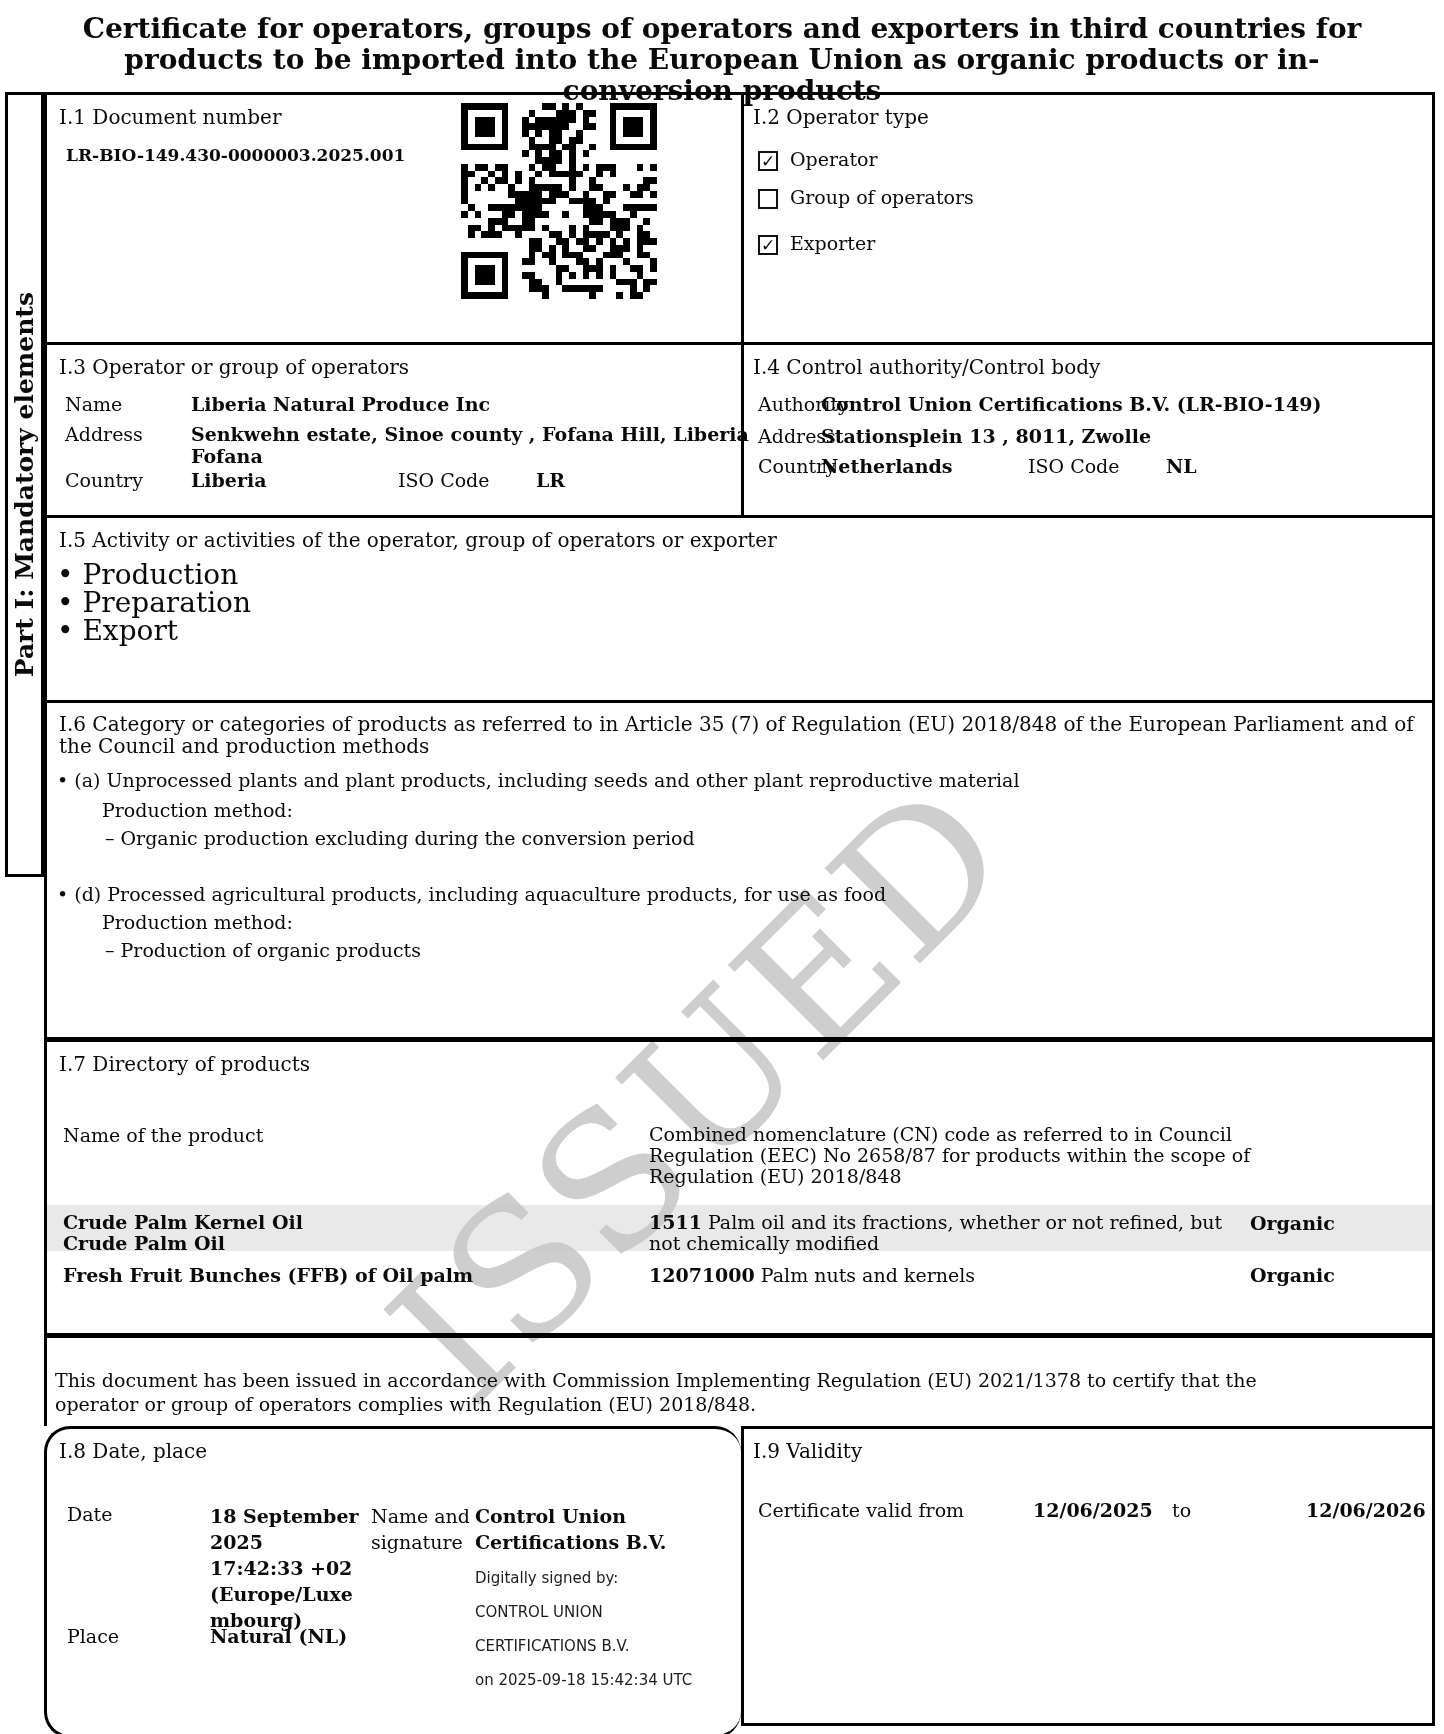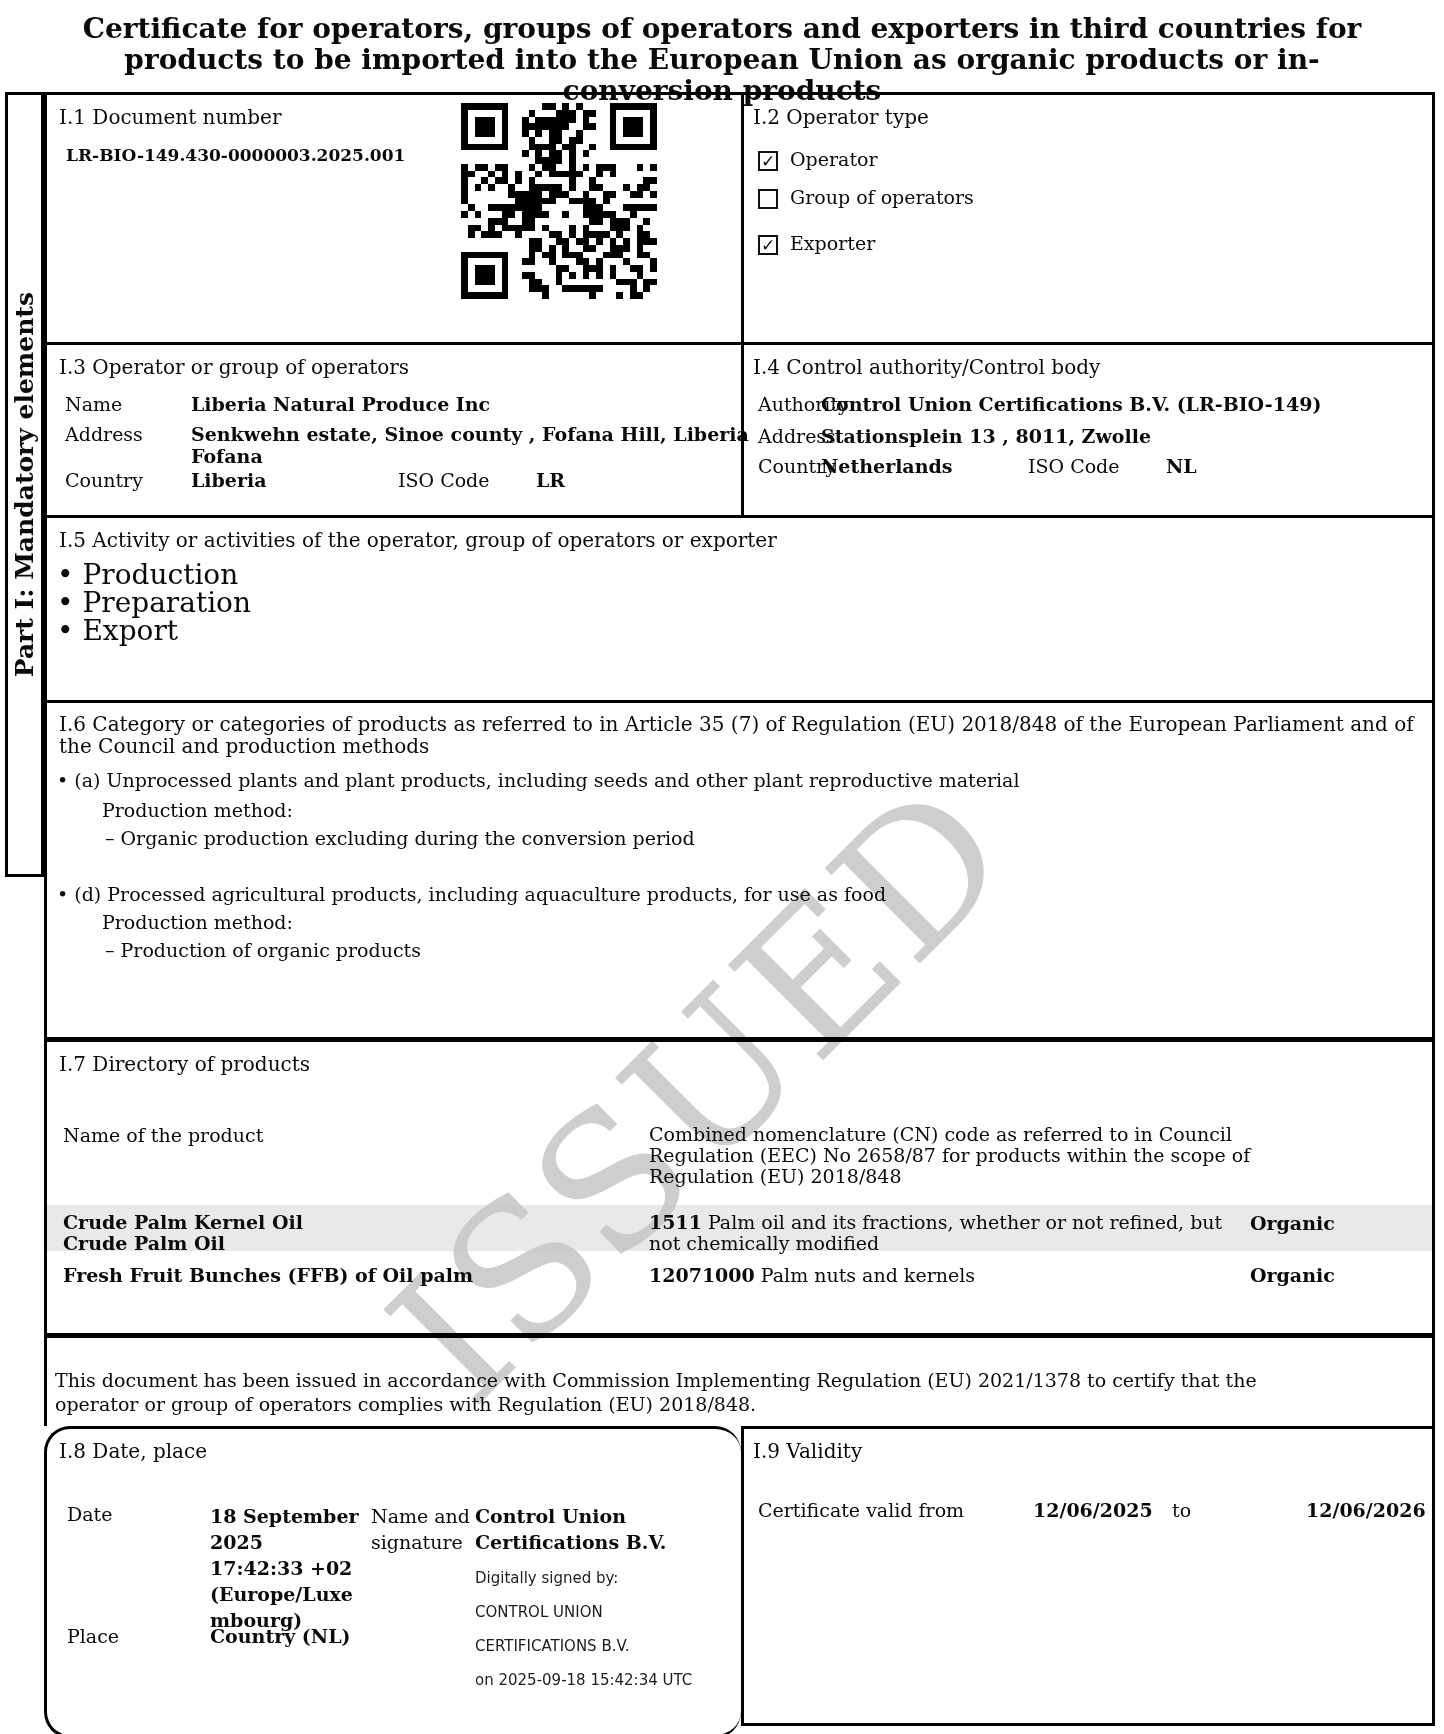--- a/index.html
+++ b/index.html
@@ -446,21 +446,21 @@
     <div class="sec-label">I.8 Date, place</div>
     <div class="abs" style="left:20px;top:74px;">Date</div>
     <div class="abs b wrapcol" style="left:163px;top:74px;width:152px;line-height:26px;">18 September 2025 17:42:33 +02 (Europe/Luxembourg)</div>
     <div class="abs" style="left:324px;top:74px;width:100px;line-height:26px;">Name and signature</div>
     <div class="abs b" style="left:428px;top:74px;width:210px;line-height:26px;">Control Union Certifications B.V.</div>
     <div class="abs sans" style="left:428px;top:140px;">Digitally signed by:</div>
     <div class="abs sans" style="left:428px;top:174px;">CONTROL UNION</div>
     <div class="abs sans" style="left:428px;top:208px;">CERTIFICATIONS B.V.</div>
     <div class="abs sans" style="left:428px;top:242px;">on 2025-09-18 15:42:34 UTC</div>
     <div class="abs" style="left:20px;top:196px;">Place</div>
-    <div class="abs b" style="left:163px;top:196px;">Country (NL)</div>
+    <div class="abs b" style="left:163px;top:196px;">Natural (NL)</div>
   </div>
 
   <div class="box rt bb" id="b19">
     <div class="sec-label" style="left:9px;">I.9 Validity</div>
     <div class="abs" style="left:14px;top:70px;">Certificate valid from</div>
     <div class="abs b" style="left:289px;top:70px;">12/06/2025</div>
     <div class="abs" style="left:428px;top:70px;">to</div>
     <div class="abs b" style="left:562px;top:70px;">12/06/2026</div>
   </div>
 

